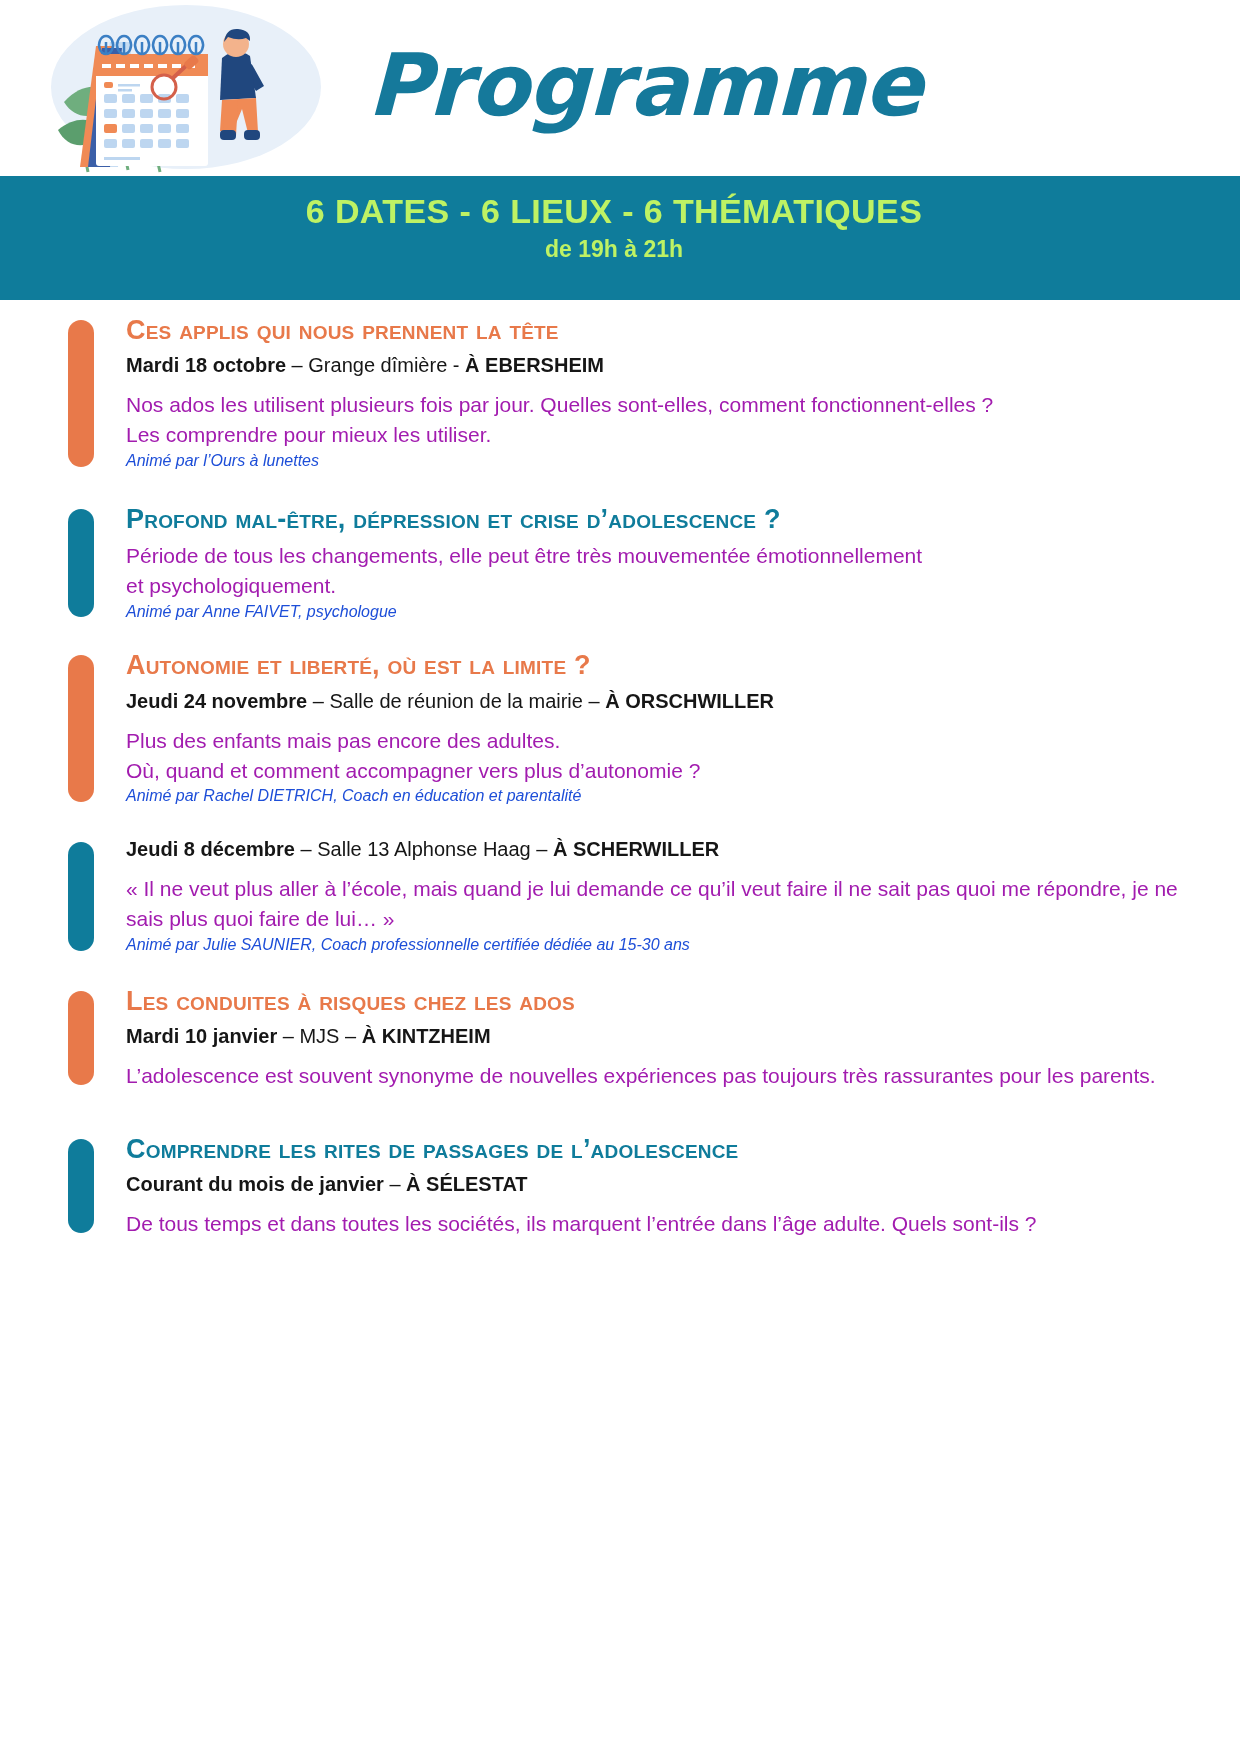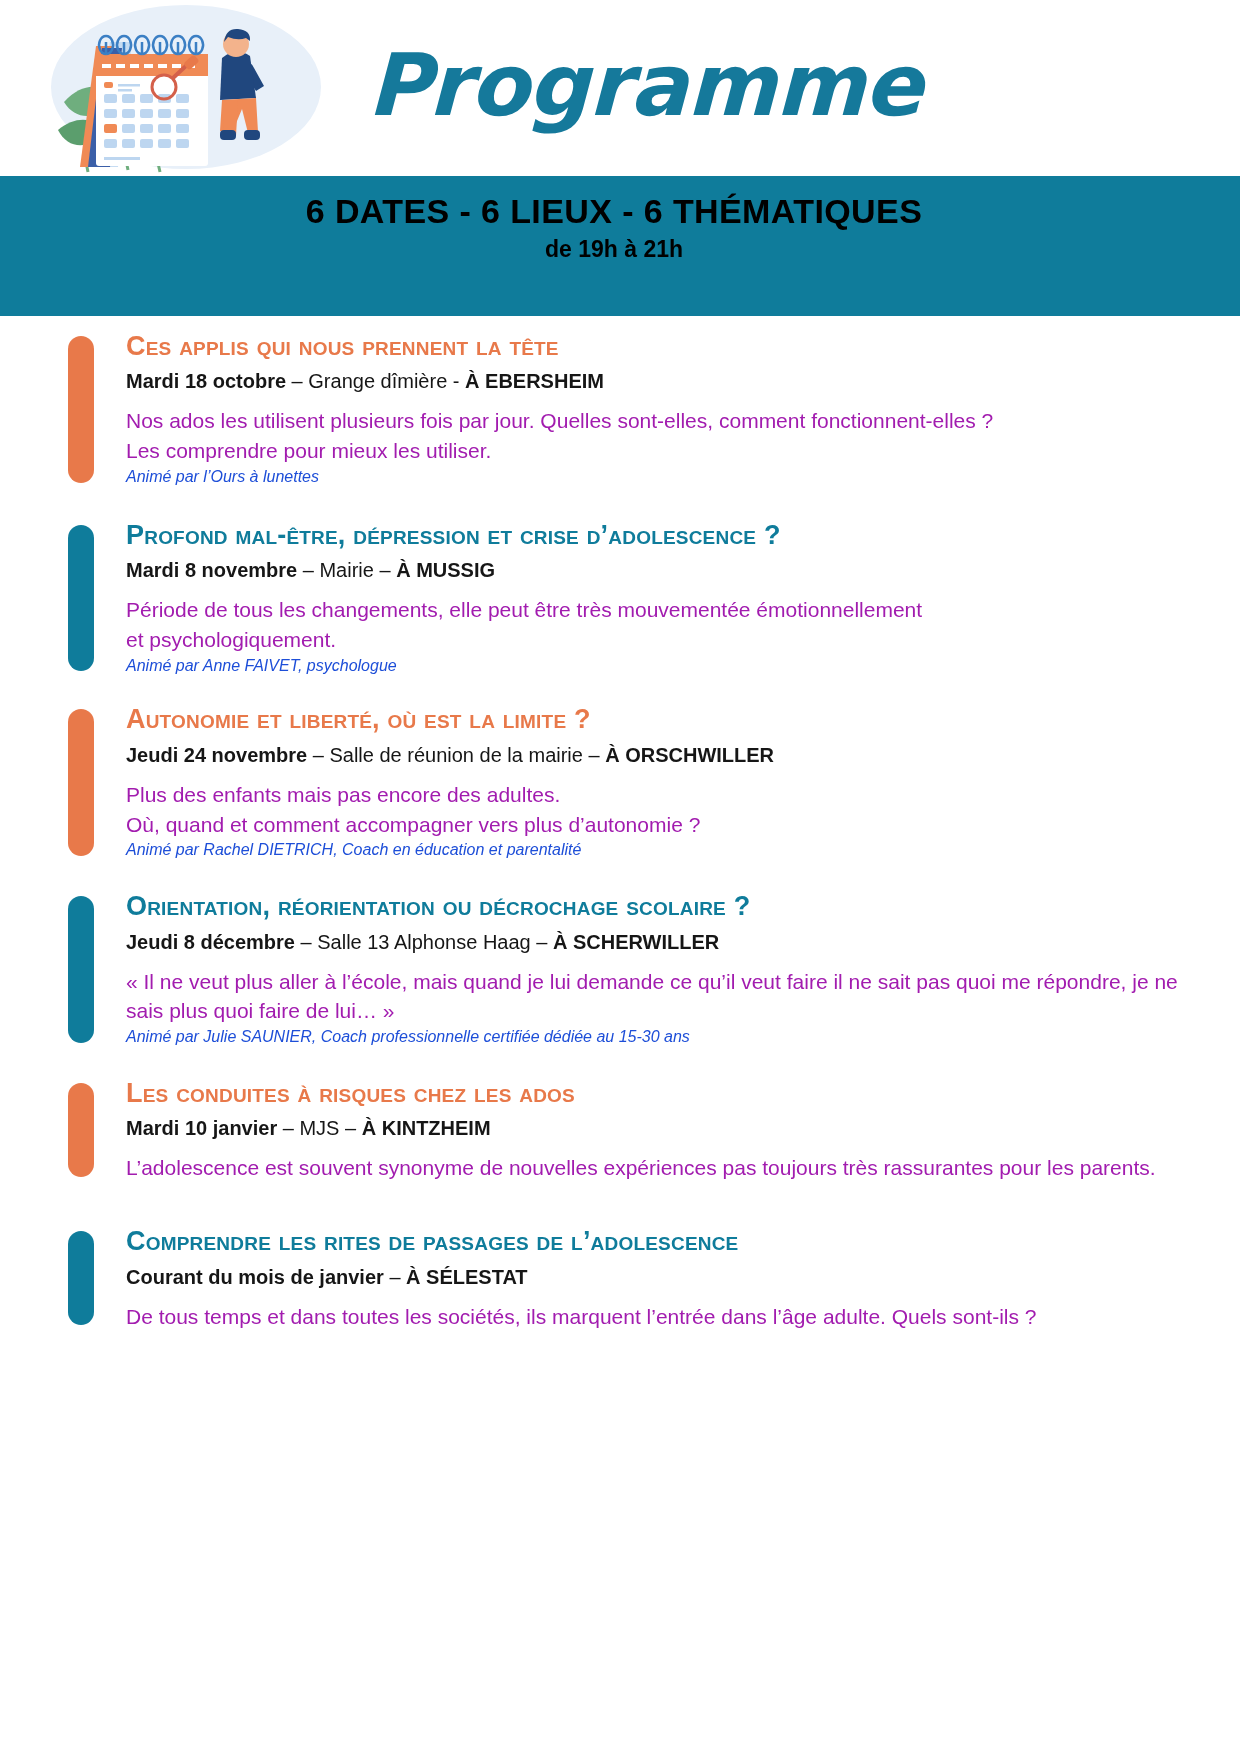--- a/index.html
+++ b/index.html
@@ -44,24 +44,24 @@
     color: #15799b;
     letter-spacing: -1px;
     text-align: center;
     font-style: italic;
     transform: skewX(-4deg);
   }
 
   
   .banner {
     background: #0f7c9b;
-    color: #000000;
+    color: #bef264;
     text-align: center;
     padding: 14px 12px 20px 0;
-    height: 140px;
+    height: 124px;
     box-sizing: border-box;
   }
   .banner-line1 {
     font-family: "Liberation Sans", sans-serif;
     font-weight: bold;
     font-size: 34px;
     letter-spacing: 0.4px;
     font-variant: small-caps;
     text-transform: none;
     line-height: 1.25;
@@ -242,23 +242,20 @@
     <div class="s-desc">
       <p>Nos ados les utilisent plusieurs fois par jour. Quelles sont-elles, comment fonctionnent-elles ?</p>
       <p>Les comprendre pour mieux les utiliser.</p>
     </div>
     <div class="s-anim">Animé par l’Ours à lunettes</div>
   </div>
 
   <div class="session sp-2">
     <div class="bar teal"></div>
     <div class="s-title teal">Profond mal-être, dépression et crise d’adolescence ?</div>
-    <div class="s-meta">
-      <span class="b">Mardi 8 novembre</span><span class="n"> – </span><span class="n">Mairie</span><span class="n"> – </span><span class="b">À MUSSIG</span>
-    </div>
     <div class="s-desc">
       <p>Période de tous les changements, elle peut être très mouvementée émotionnellement</p>
       <p>et psychologiquement.</p>
     </div>
     <div class="s-anim">Animé par Anne FAIVET, psychologue</div>
   </div>
 
   <div class="session sp-3">
     <div class="bar orange"></div>
     <div class="s-title orange">Autonomie et liberté, où est la limite ?</div>
@@ -267,21 +264,20 @@
     </div>
     <div class="s-desc">
       <p>Plus des enfants mais pas encore des adultes.</p>
       <p>Où, quand et comment accompagner vers plus d’autonomie ?</p>
     </div>
     <div class="s-anim">Animé par Rachel DIETRICH, Coach en éducation et parentalité</div>
   </div>
 
   <div class="session sp-4">
     <div class="bar teal"></div>
-    <div class="s-title teal">Orientation, réorientation ou décrochage scolaire ?</div>
     <div class="s-meta">
       <span class="b">Jeudi 8 décembre</span><span class="n"> – </span><span class="n">Salle 13 Alphonse Haag</span><span class="n"> – </span><span class="b">À SCHERWILLER</span>
     </div>
     <div class="s-desc">
       <p>« Il ne veut plus aller à l’école, mais quand je lui demande ce qu’il veut faire il ne sait pas quoi me répondre, je ne sais plus quoi faire de lui… »</p>
     </div>
     <div class="s-anim">Animé par Julie SAUNIER, Coach professionnelle certifiée dédiée au 15-30 ans</div>
   </div>
 
   <div class="session sp-5">

